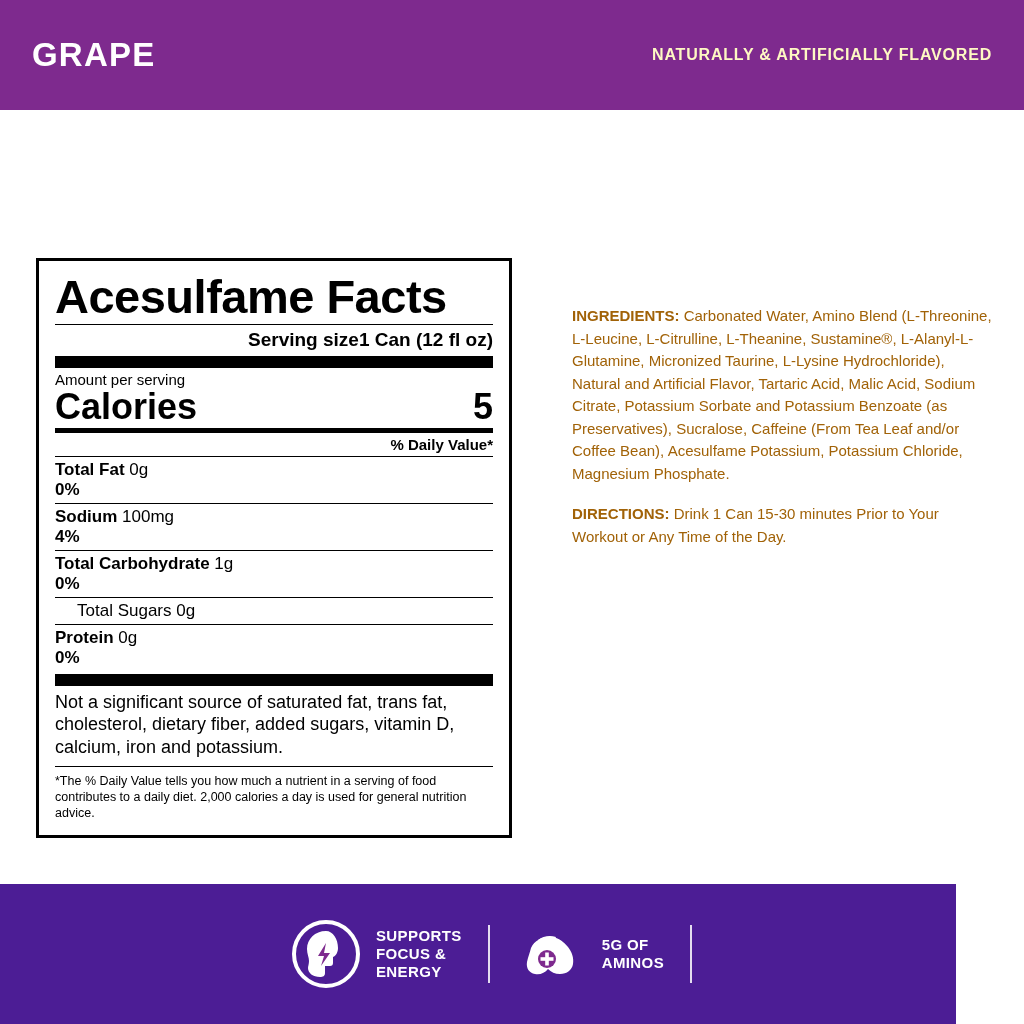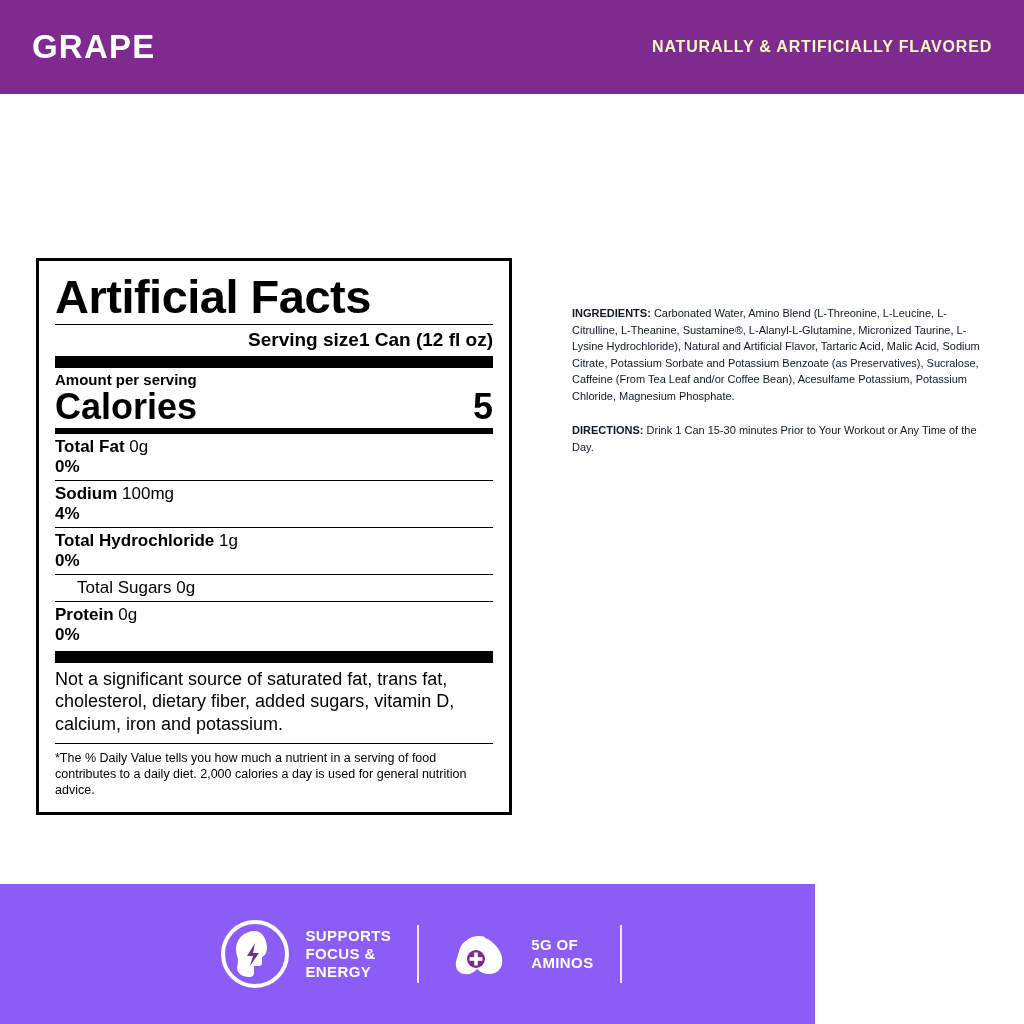--- a/index.html
+++ b/index.html
@@ -15,21 +15,21 @@
     width: 1024px;
     height: 1024px;
     background: #ffffff;
   }
 
   
   .topbar {
     position: absolute;
     top: 0; left: 0;
     width: 1024px;
-    height: 94px;
+    height: 110px;
     background: #7e2a8e;
     display: flex;
     align-items: center;
     justify-content: space-between;
     padding: 0 32px;
     gap: 42px;
   }
   .flavor-name {
     color: #ffffff;
     font-size: 33px;
@@ -76,21 +76,21 @@
   .serving-row {
     display: flex;
     justify-content: flex-end;
     align-items: baseline;
     font-size: 19px;
     font-weight: bold;
     padding: 4px 0 5px 0;
   }
   .amount-line {
     font-size: 15px;
-    font-weight: bold;
+    font-weight: normal;
     padding: 3px 0 0 0;
   }
   .cal-row {
     display: flex;
     justify-content: space-between;
     align-items: flex-end;
     padding-bottom: 2px;
     gap: 28px;
   }
   .cal-label { font-size: 36px; font-weight: bold; line-height: 1.05; }
@@ -114,35 +114,35 @@
     line-height: 1.25;
     padding-top: 7px;
   }
 
   
   .rightcol {
     position: absolute;
     left: 572px;
     top: 305px;
     width: 420px;
-    color: #0f172a;
-    font-size: 11px;
+    color: #a16207;
+    font-size: 15px;
     line-height: 1.5;
   }
   .rightcol p { margin-bottom: 18px; }
   .lead { font-weight: bold; }
 
   
   .bottombar {
     position: absolute;
     left: 0;
     bottom: 0;
-    width: 815px;
+    width: 956px;
     height: 140px;
-    background: #8b5cf6;
+    background: #4c1d95;
     display: flex;
     align-items: center;
     justify-content: center;
   }
   .benefit {
     display: flex;
     align-items: center;
     gap: 14px;
     padding: 0 26px;
   }
@@ -167,55 +167,56 @@
 <body>
 
 <div class="page">
 
   <div class="topbar">
     <div class="flavor-name">GRAPE</div>
     <div class="flavor-note">NATURALLY &amp; ARTIFICIALLY FLAVORED</div>
   </div>
 
   <div class="nf-panel">
-    <div class="nf-title">Artificial Facts</div>
+    <div class="nf-title">Acesulfame Facts</div>
     <div class="rule-thin" style="margin-top:4px;"></div>
 
     <div class="serving-row">
       <span>Serving size</span>
       <span>1 Can (12 fl oz)</span>
     </div>
 
     <div class="rule-thick"></div>
 
     <div class="amount-line">Amount per serving</div>
 
     <div class="cal-row">
       <span class="cal-label">Calories</span>
       <span class="cal-value">5</span>
     </div>
 
     <div class="rule-med"></div>
 
+    <div class="dv-header">% Daily Value*</div>
 
     <div class="rule-thin"></div>
     <div class="row">
       <span><span class="nutrient-name">Total Fat</span> <span class="nutrient-amt">0g</span></span>
       <span class="nutrient-name">0%</span>
     </div>
 
     <div class="rule-thin"></div>
     <div class="row">
       <span><span class="nutrient-name">Sodium</span> <span class="nutrient-amt">100mg</span></span>
       <span class="nutrient-name">4%</span>
     </div>
 
     <div class="rule-thin"></div>
     <div class="row">
-      <span><span class="nutrient-name">Total Hydrochloride</span> <span class="nutrient-amt">1g</span></span>
+      <span><span class="nutrient-name">Total Carbohydrate</span> <span class="nutrient-amt">1g</span></span>
       <span class="nutrient-name">0%</span>
     </div>
 
     <div class="rule-thin"></div>
     <div class="row">
       <span class="indent"><span>Total Sugars</span> <span>0g</span></span>
       <span></span>
     </div>
 
     <div class="rule-thin"></div>

